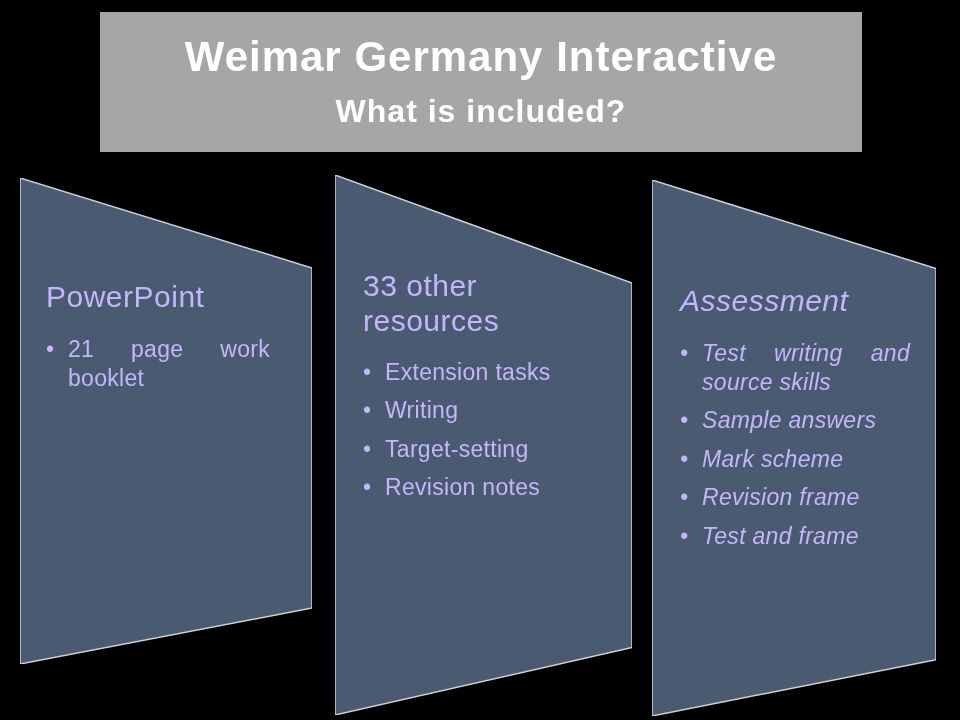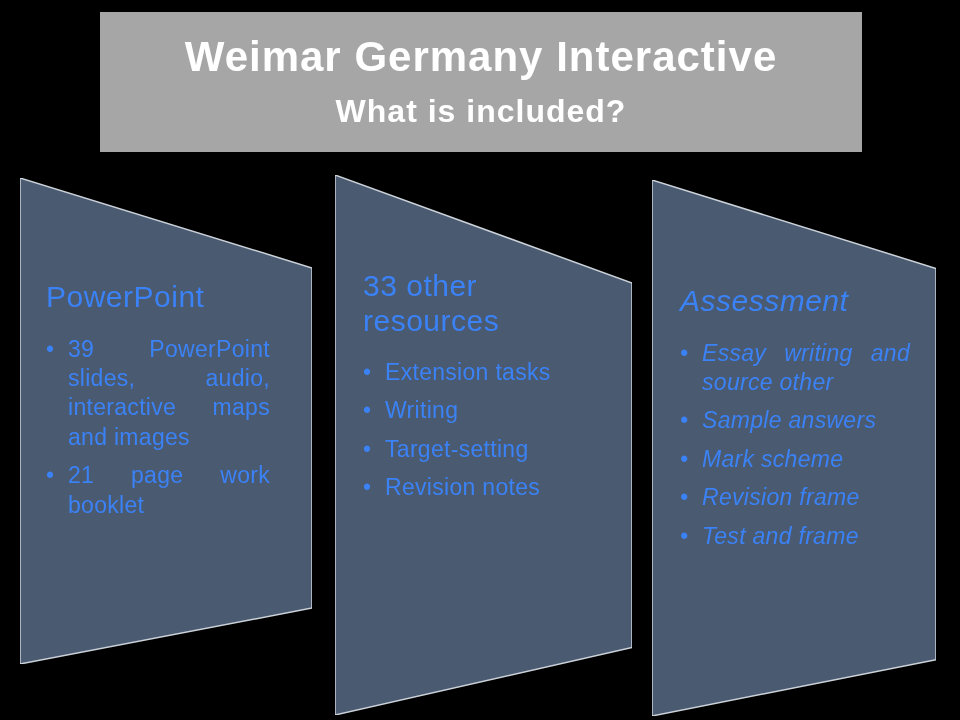--- a/index.html
+++ b/index.html
@@ -54,21 +54,21 @@
   }
   .card svg.shape {
     position: absolute;
     left: 0;
     top: 0;
     width: 100%;
     height: 100%;
   }
   .card .content {
     position: relative;
-    color: #3b82f6;
+    color: #c4b5fd;
   }
 
   .card-1 { left: 20px;  top: 178px; width: 292px; height: 486px; }
   .card-2 { left: 335px; top: 175px; width: 297px; height: 540px; }
   .card-3 { left: 652px; top: 180px; width: 284px; height: 536px; font-style: italic; }
 
   .card-1 .content { padding: 102px 42px 0 26px; }
   .card-2 .content { padding: 94px 30px 0 28px; }
   .card-3 .content { padding: 104px 26px 0 28px; }
 
@@ -112,21 +112,20 @@
     <div class="title-sub">What is included?</div>
   </div>
 
   <div class="card card-1">
     <svg class="shape" viewBox="0 0 100 100" preserveAspectRatio="none">
       <polygon points="0,0 100,18.5 100,88.5 0,100" fill="#4a5a70" stroke="#ccd2da" stroke-width="1.5" vector-effect="non-scaling-stroke"></polygon>
     </svg>
     <div class="content">
       <div class="heading">PowerPoint</div>
       <ul class="bullets">
-        <li>39 PowerPoint slides, audio, interactive maps and images</li>
         <li>21 page work booklet</li>
       </ul>
     </div>
   </div>
 
   <div class="card card-2">
     <svg class="shape" viewBox="0 0 100 100" preserveAspectRatio="none">
       <polygon points="0,0 100,20 100,87.5 0,100" fill="#4a5a70" stroke="#ccd2da" stroke-width="1.5" vector-effect="non-scaling-stroke"></polygon>
     </svg>
     <div class="content">
@@ -140,21 +139,21 @@
     </div>
   </div>
 
   <div class="card card-3">
     <svg class="shape" viewBox="0 0 100 100" preserveAspectRatio="none">
       <polygon points="0,0 100,16.5 100,89.5 0,100" fill="#4a5a70" stroke="#ccd2da" stroke-width="1.5" vector-effect="non-scaling-stroke"></polygon>
     </svg>
     <div class="content">
       <div class="heading">Assessment</div>
       <ul class="bullets">
-        <li>Essay writing and source other</li>
+        <li>Test writing and source skills</li>
         <li>Sample answers</li>
         <li>Mark scheme</li>
         <li>Revision frame</li>
         <li>Test and frame</li>
       </ul>
     </div>
   </div>
 
 </div>
 

